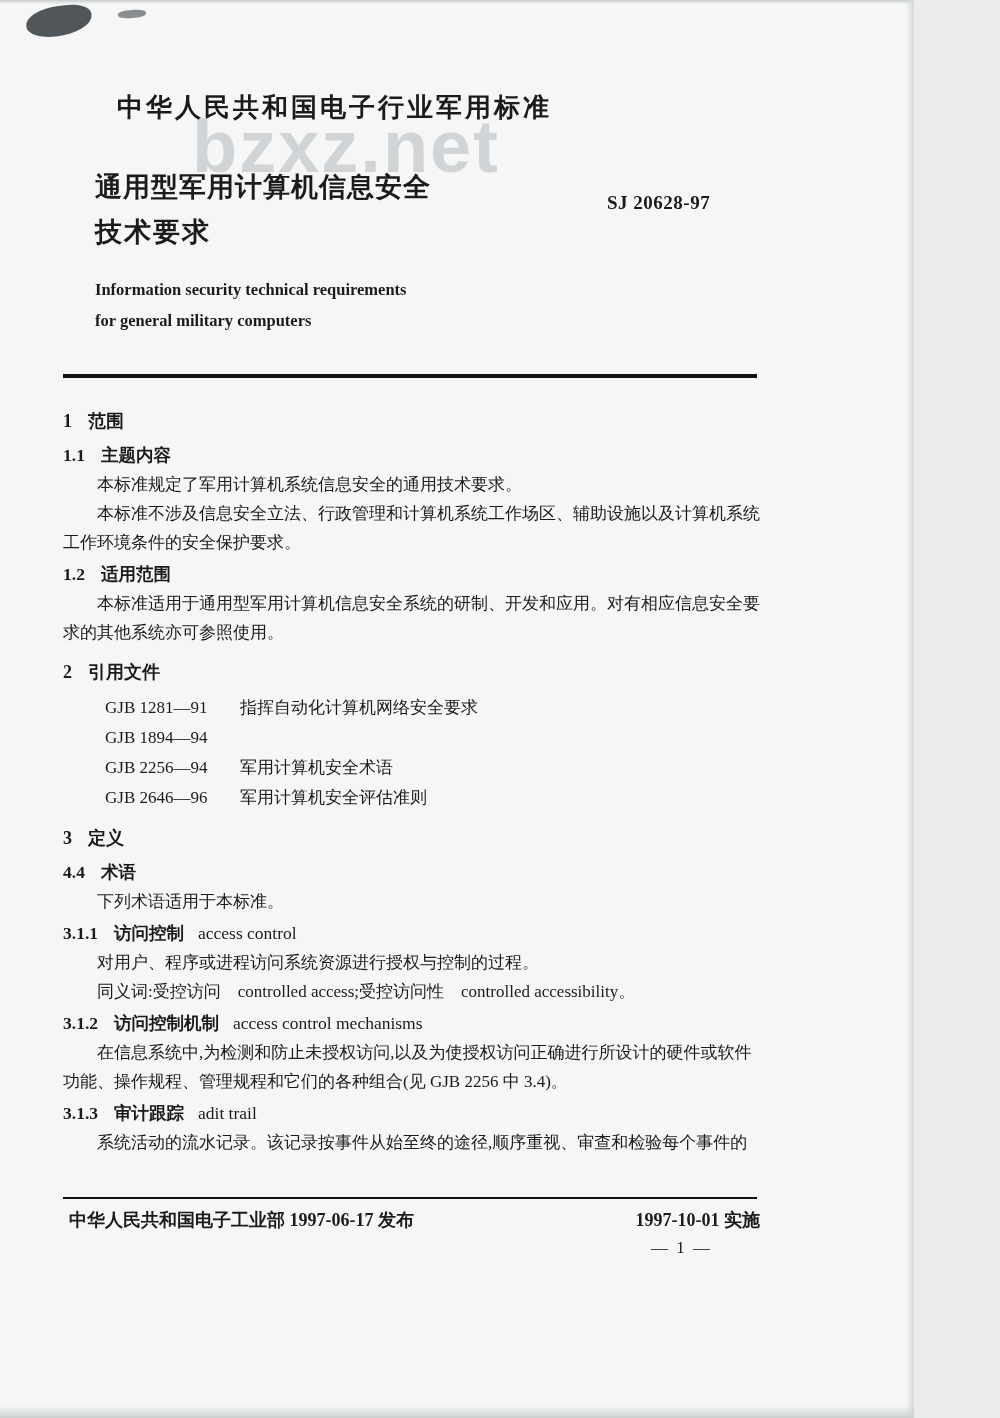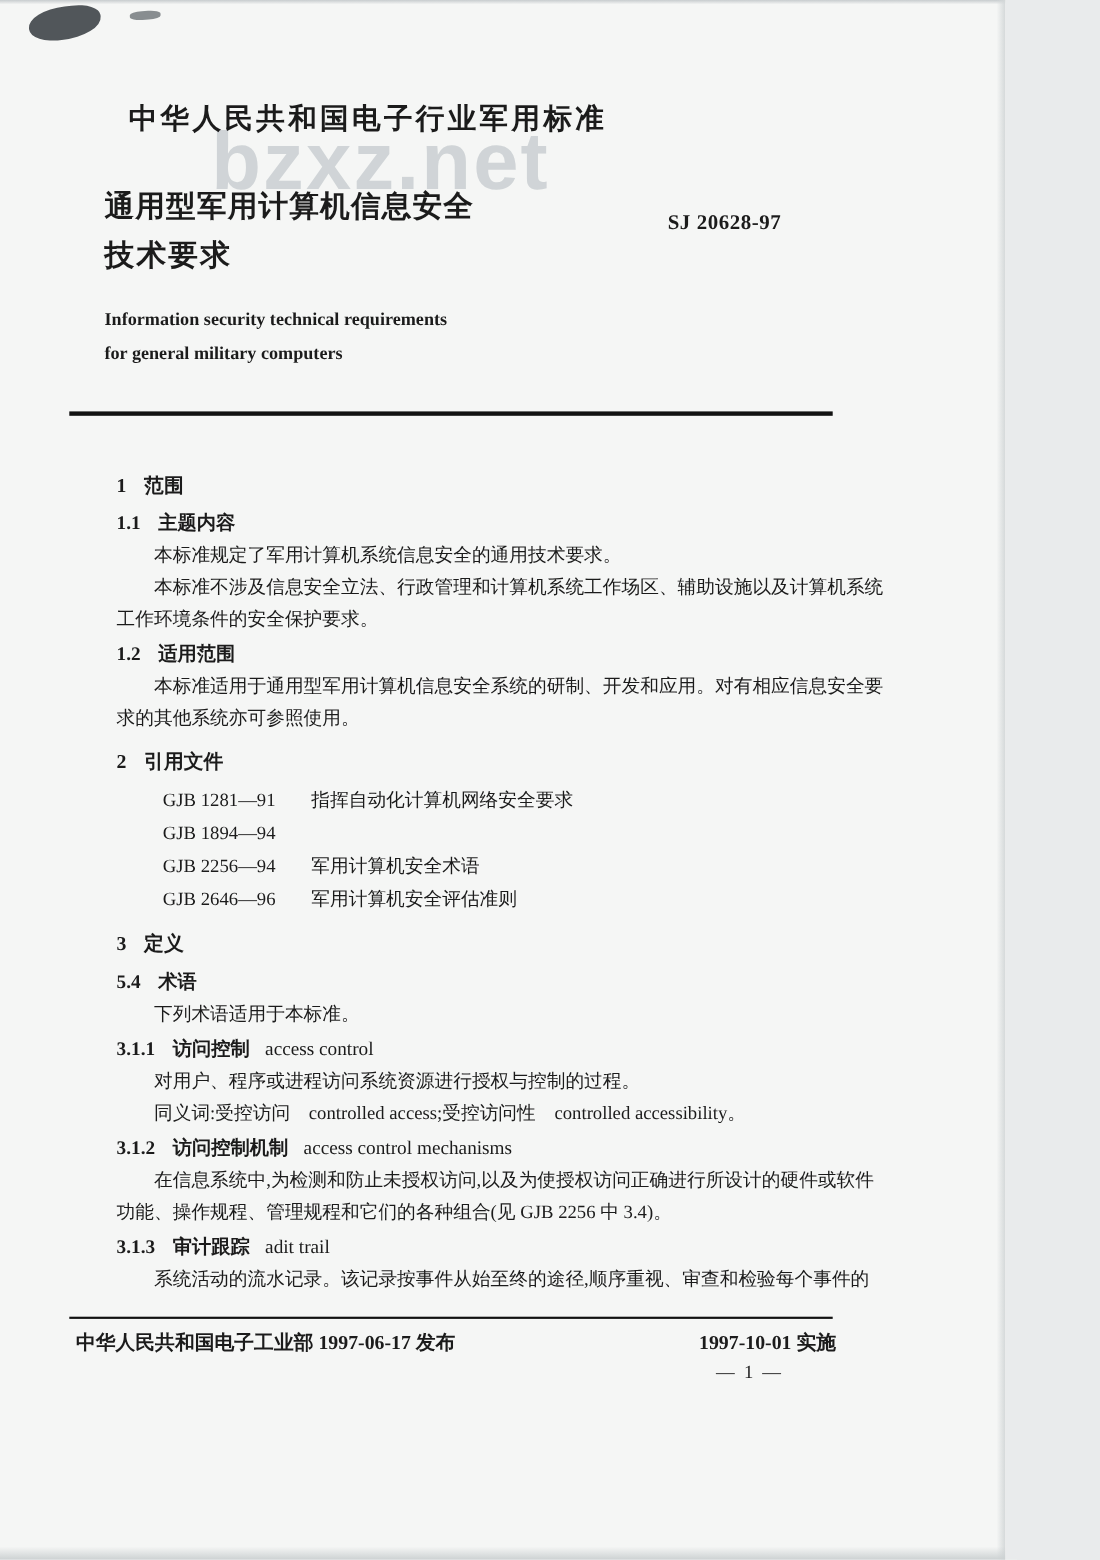--- a/index.html
+++ b/index.html
@@ -46,23 +46,22 @@
   .std-no{
     position:absolute;left:607px;top:192px;
     font-size:19px;font-weight:bold;letter-spacing:.5px;white-space:nowrap;
   }
   .thick-rule{
     position:absolute;left:63px;top:374px;width:694px;height:4px;background:#121212;
   }
 
   
   .body-flow{
-    position:absolute;left:63px;top:416px;width:700px;
+    position:absolute;left:63px;top:396px;width:700px;
     font-size:17px;
-    margin-left:43px;
   }
   .h1{font-size:18px;font-weight:bold;line-height:30px;margin:10px 0 4px;}
   .h2{font-size:17.5px;font-weight:bold;line-height:30px;margin:2px 0 0;}
   .h-num{margin-right:16px;}
   .h-en{font-weight:normal;margin-left:14px;}
   .para{line-height:29px;margin:0;text-indent:2em;}
   .refs{margin:6px 0 2px 42px;}
   .ref-row{display:flex;line-height:30px;}
   .ref-code{width:135px;flex:0 0 135px;}
   .ref-title{flex:1;}
@@ -145,21 +144,21 @@
         <span class="ref-code">GJB 2646—96</span>
         <span class="ref-title">军用计算机安全评估准则</span>
       </div>
     </div>
 
     <div class="h1">
       <span class="h-num">3</span><span>定义</span>
     </div>
 
     <div class="h2">
-      <span class="h-num">5.4</span><span>术语</span>
+      <span class="h-num">4.4</span><span>术语</span>
     </div>
     <p class="para">下列术语适用于本标准。</p>
 
     <div class="h2">
       <span class="h-num">3.1.1</span><span>访问控制</span><span class="h-en">access control</span>
     </div>
     <p class="para">对用户、程序或进程访问系统资源进行授权与控制的过程。</p>
     <p class="para">同义词:受控访问　controlled access;受控访问性　controlled accessibility。</p>
 
     <div class="h2">

